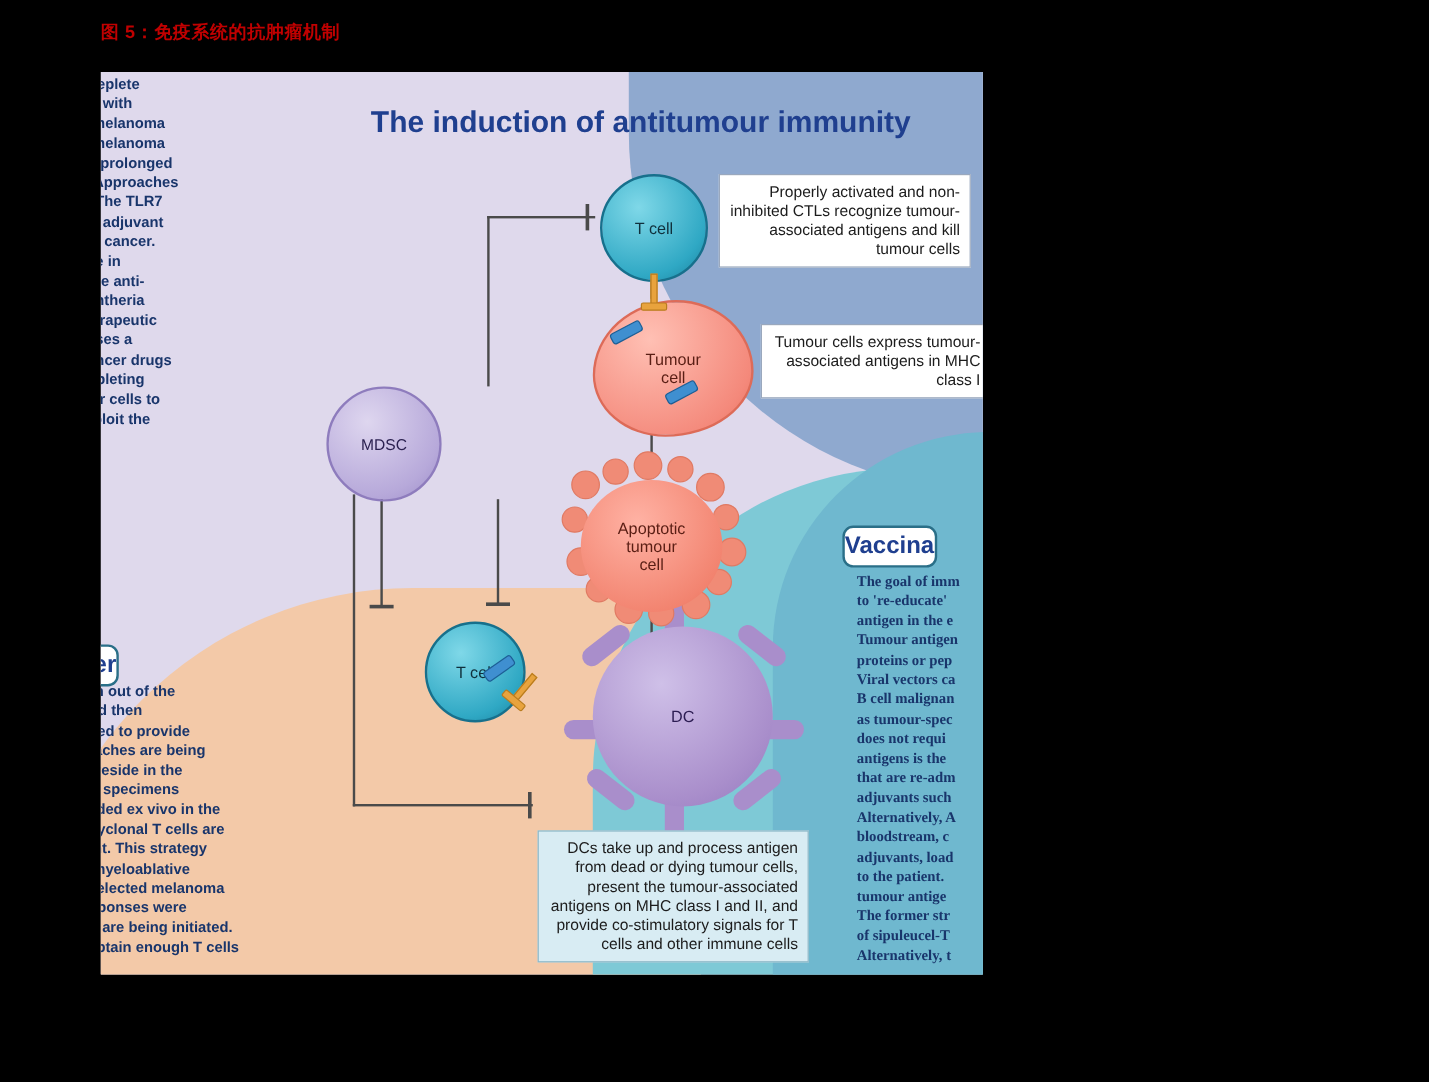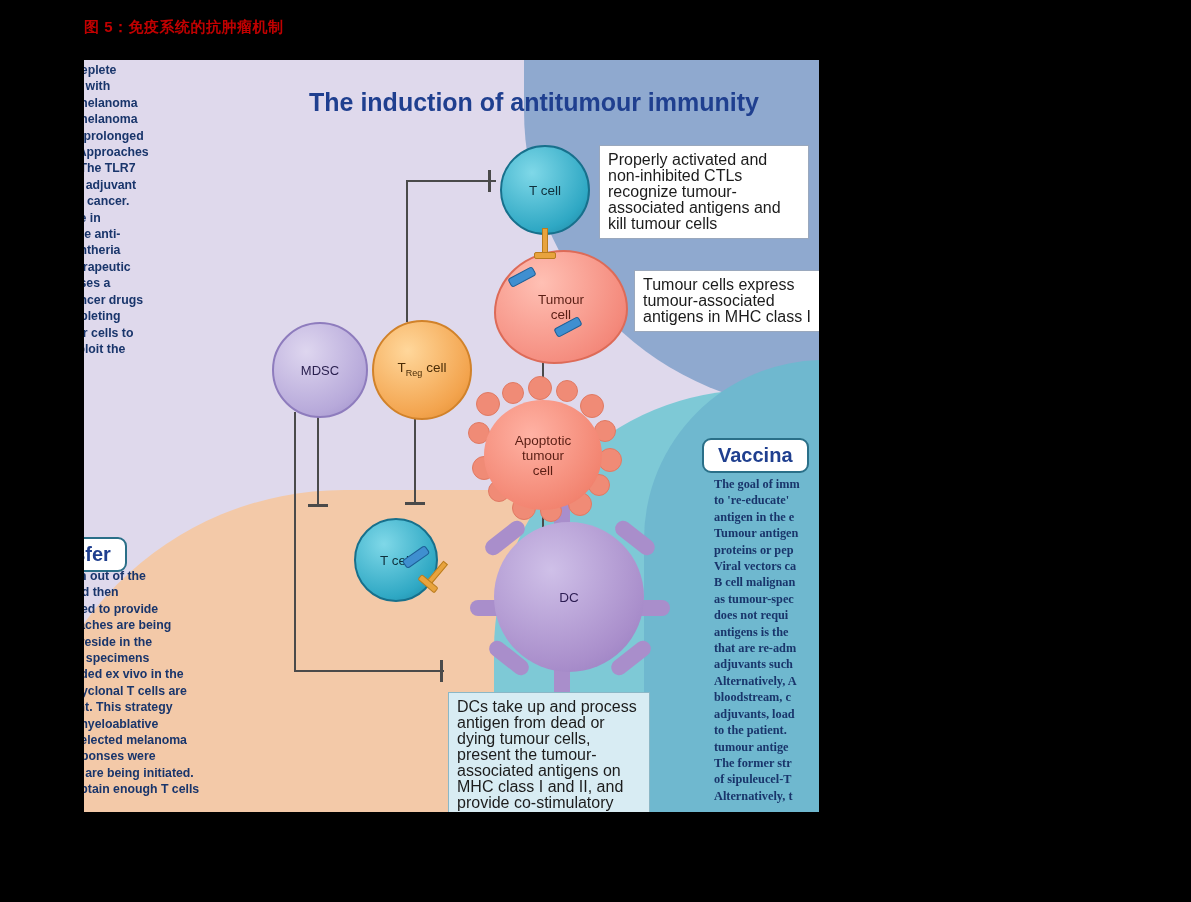--- a/index.html
+++ b/index.html
@@ -36,33 +36,34 @@
   #left-bleed{
     position:absolute;left:0px;top:0px;width:190px;height:752px;
     color:#19356b;font-weight:bold;font-size:12.3px;line-height:16.4px;
     padding:2px 0 0 0;
   }
   #left-bleed div{white-space:nowrap;margin-left:-92px;}
 
   
   .txtbox{
     position:absolute;background:#ffffff;border:1px solid #9aa8bd;
-    color:#1c1c1c;font-size:16px;line-height:16px;padding:6px 8px;
+    color:#1c1c1c;font-size:13px;line-height:16px;padding:6px 8px;
     box-sizing:border-box;
+    text-align:right;
   }
   #box-ctl{left:515px;top:85px;width:210px;}
   #box-mhc{left:550px;top:210px;width:192px;}
   #box-suppress{left:14px;top:345px;width:208px;background:#f7f5fb;}
-  #box-dc{left:364px;top:632px;width:202px;background:#d8ecf3;border-color:#8bb7c6;}
+  #box-dc{left:364px;top:632px;width:226px;background:#d8ecf3;border-color:#8bb7c6;}
 
   
   .hdrpill{
     position:absolute;background:#ffffff;border:2px solid #2a6f88;
     border-radius:9px;color:#1f3f8f;font-weight:bold;font-size:20px;
-    padding:4px 14px;white-space:nowrap;
+    padding:4px 0;white-space:nowrap;
   }
   #pill-transfer{left:-38px;top:477px;}
   #pill-vaccine{left:618px;top:378px;}
 
   
   .bleedpara{
     position:absolute;color:#19356b;font-weight:bold;font-size:12.3px;
     line-height:16.4px;
   }
   #para-transfer{left:0px;top:508px;width:230px;}
@@ -211,23 +212,20 @@
       <span>Apoptotic</span><br>
       <span>tumour</span><br>
       <span>cell</span>
     </span>
   </div>
 
   <div class="cell" id="cell-mdsc">
     <span>MDSC</span>
   </div>
 
-  <div class="cell" id="cell-treg">
-    <span><span>T</span><sub style="font-size:9px">Reg</sub><span> cell</span></span>
-  </div>
 
   <div class="cell" id="cell-tcell-bottom">
     <span>T cell</span>
   </div>
 
   <div class="cell" id="cell-dc">
     <span style="position:relative;z-index:3">DC</span>
   </div>
 
   <div class="tcr" style="left:450px;top:168px;width:20px;height:34px;">

